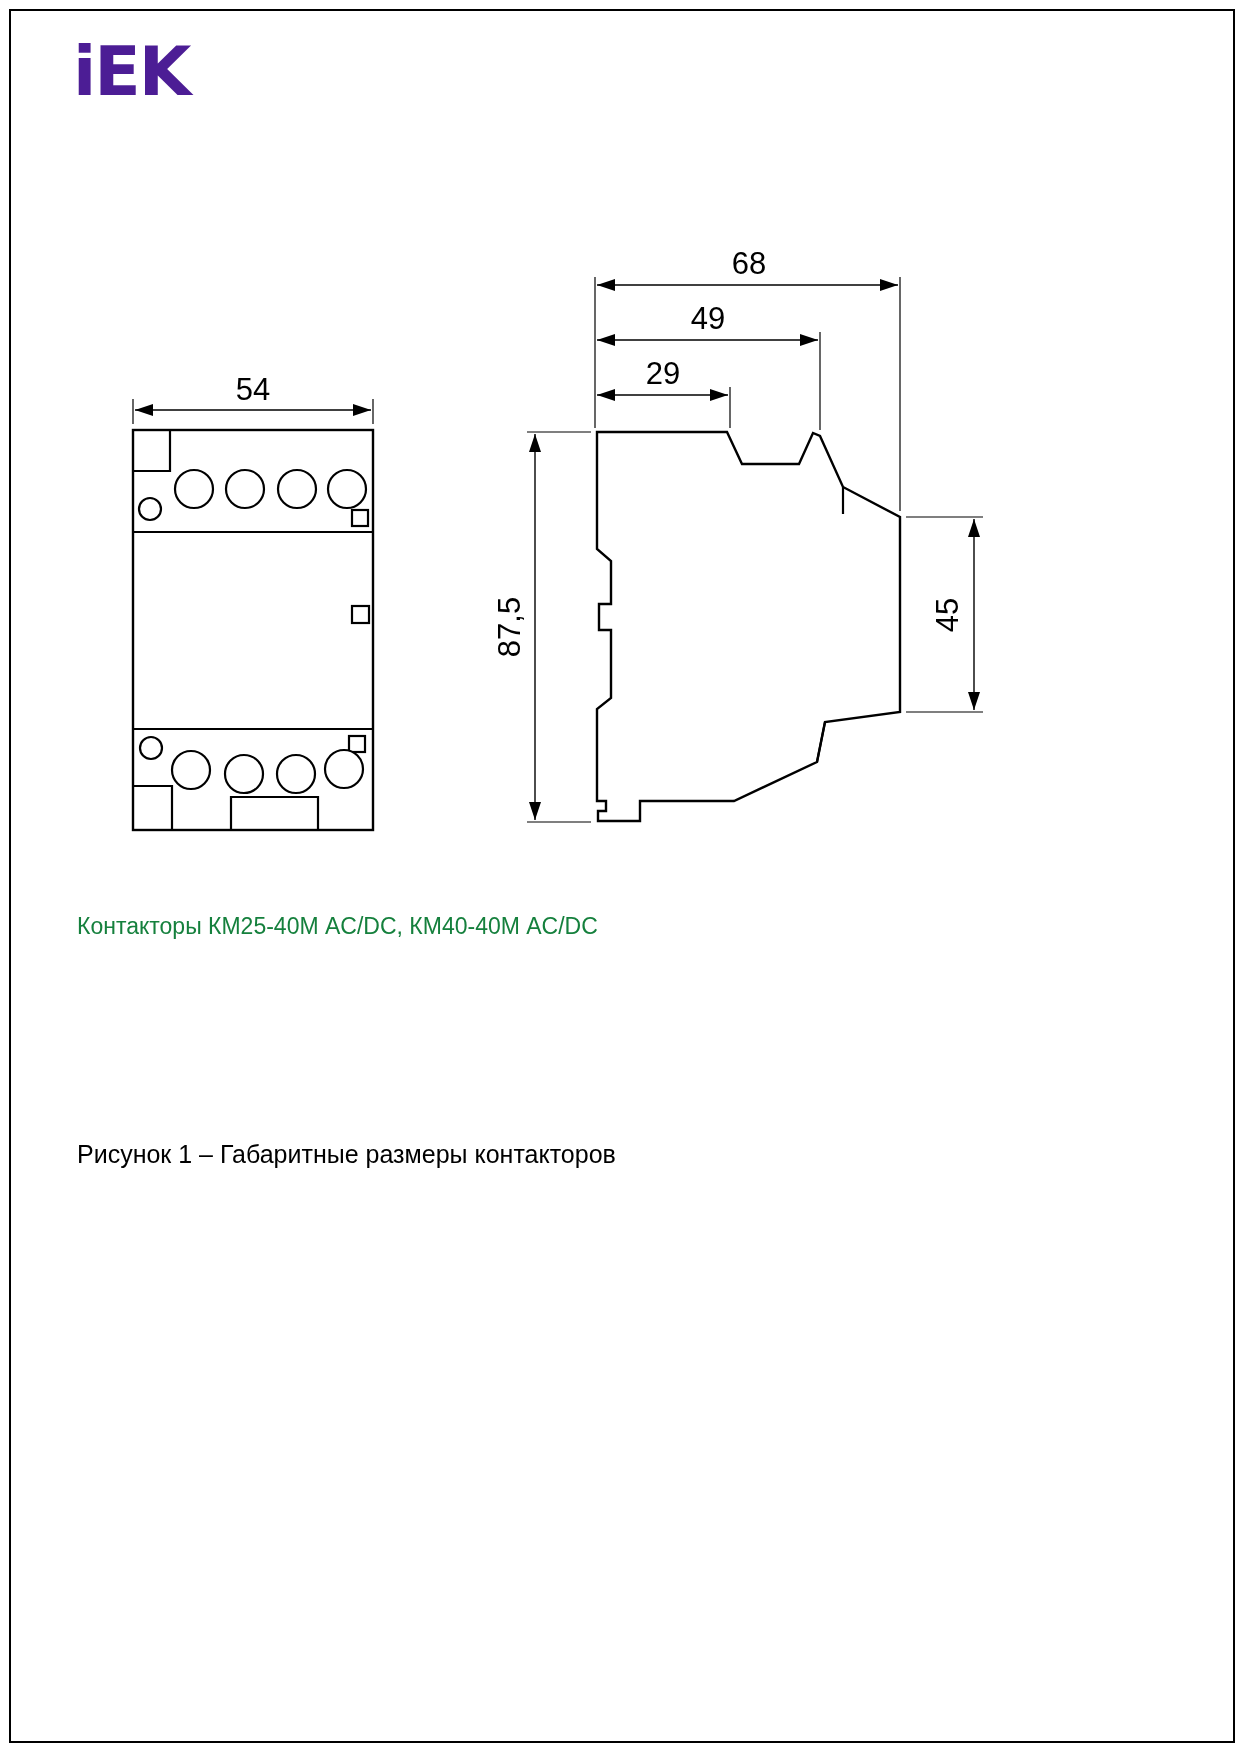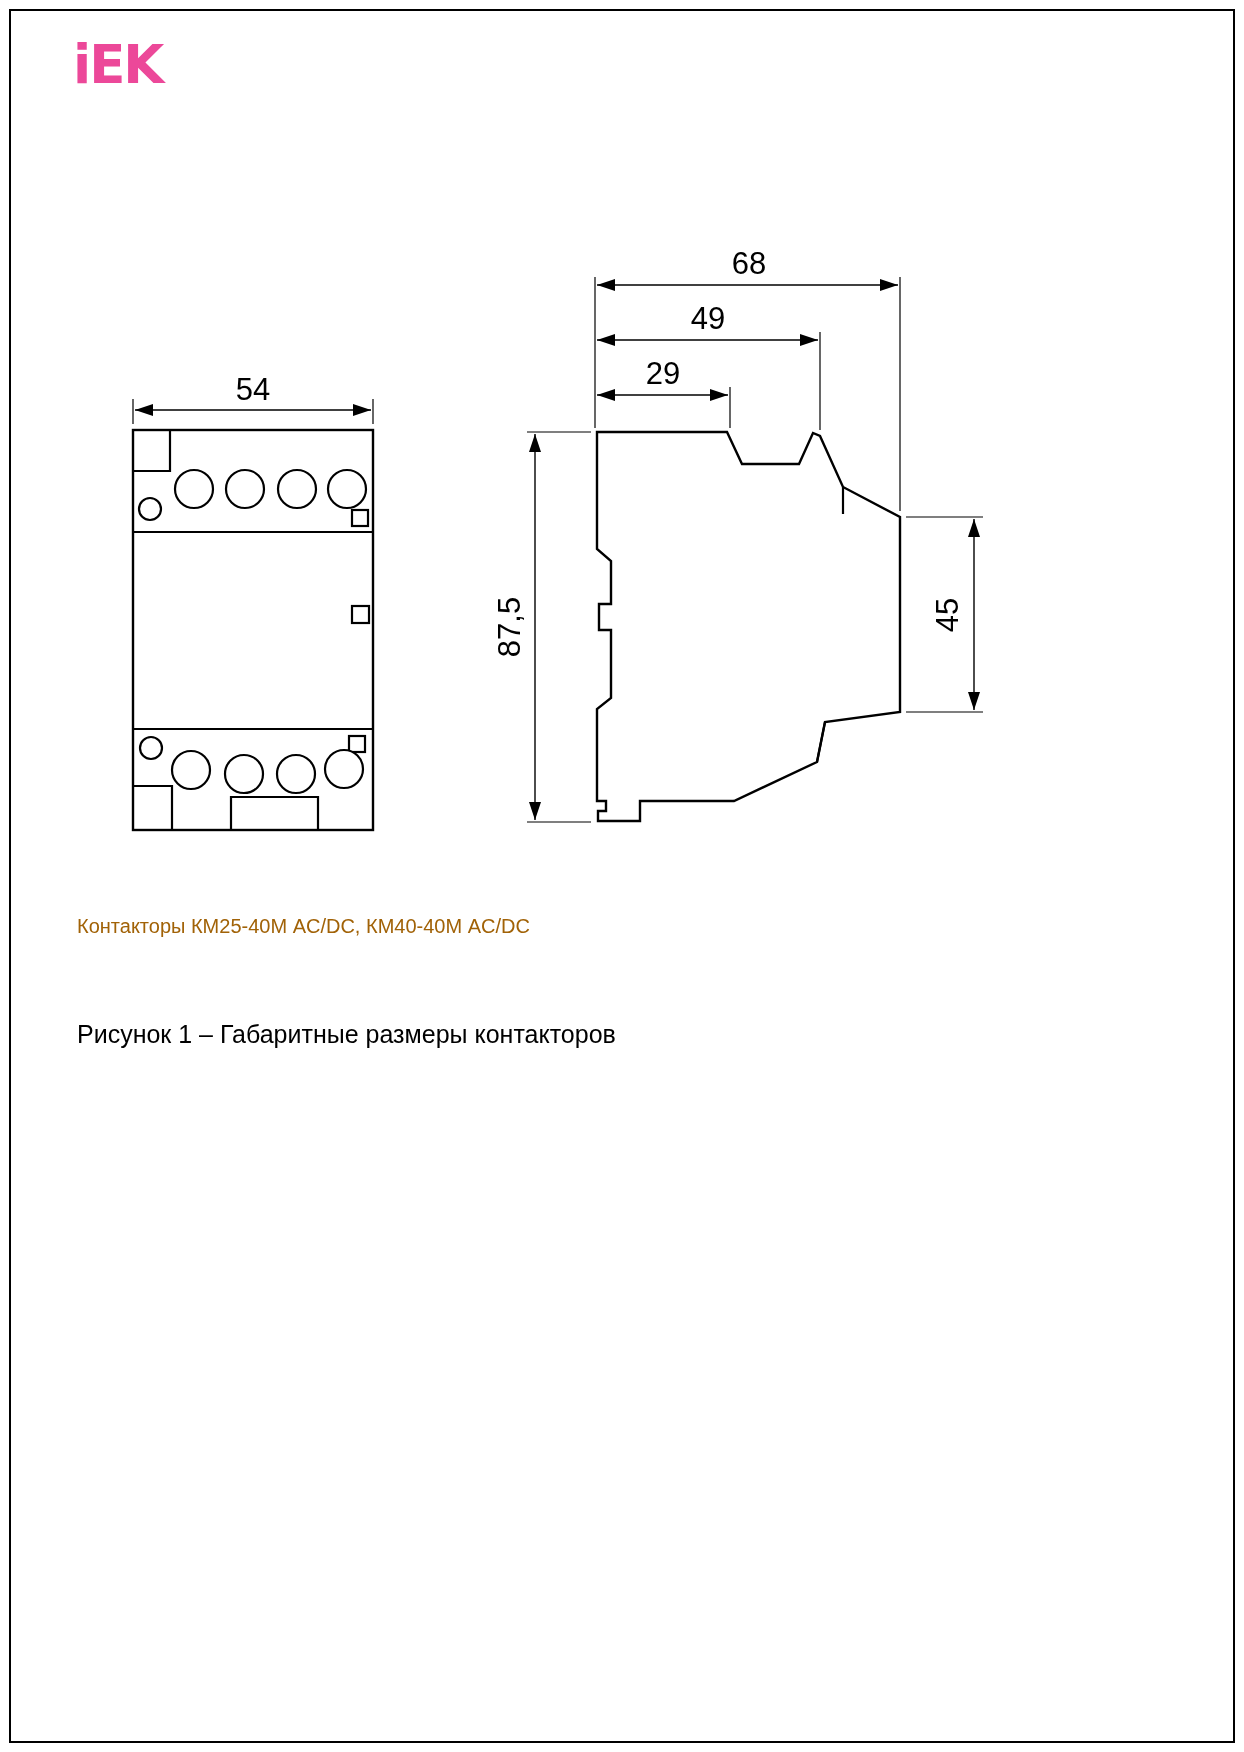--- a/index.html
+++ b/index.html
@@ -14,50 +14,50 @@
   }
   .frame{
     position:absolute;
     left:9px;top:9px;right:9px;bottom:9px;
     border:2px solid #000;
     pointer-events:none;
   }
   .logo{
     position:absolute;
     left:73px;top:38px;
-    font-size:53px;
+    font-size:68px;
     font-weight:900;
     letter-spacing:-2px;
-    color:#ec4899;
+    color:#4c1d95;
     line-height:1;
     font-family:"DejaVu Sans","Liberation Sans",sans-serif;
   }
   svg.drawing{
     position:absolute;left:0;top:0;
   }
   .outline{fill:#fff;stroke:#000;stroke-width:2.4;stroke-linejoin:miter;}
   .detail{fill:none;stroke:#000;stroke-width:2.2;}
   .detail-f{fill:#fff;stroke:#000;stroke-width:2.2;}
   .dim{fill:none;stroke:#000;stroke-width:1.4;}
   .ext{fill:none;stroke:#000;stroke-width:1.2;}
   text.dimtext{
     font-family:"Liberation Sans","DejaVu Sans",sans-serif;
     font-size:31px;
     fill:#000;
   }
   .models{
     position:absolute;
     left:77px;top:912px;
-    font-size:20px;
+    font-size:23px;
     line-height:29px;
-    color:#a16207;
+    color:#15803d;
   }
   .figcap{
     position:absolute;
-    left:77px;top:1020px;
+    left:77px;top:1140px;
     font-size:25px;
     color:#000;
   }
 </style>
 </head>
 <body>
 
 <div class="page">
 
   <div class="frame"></div>

